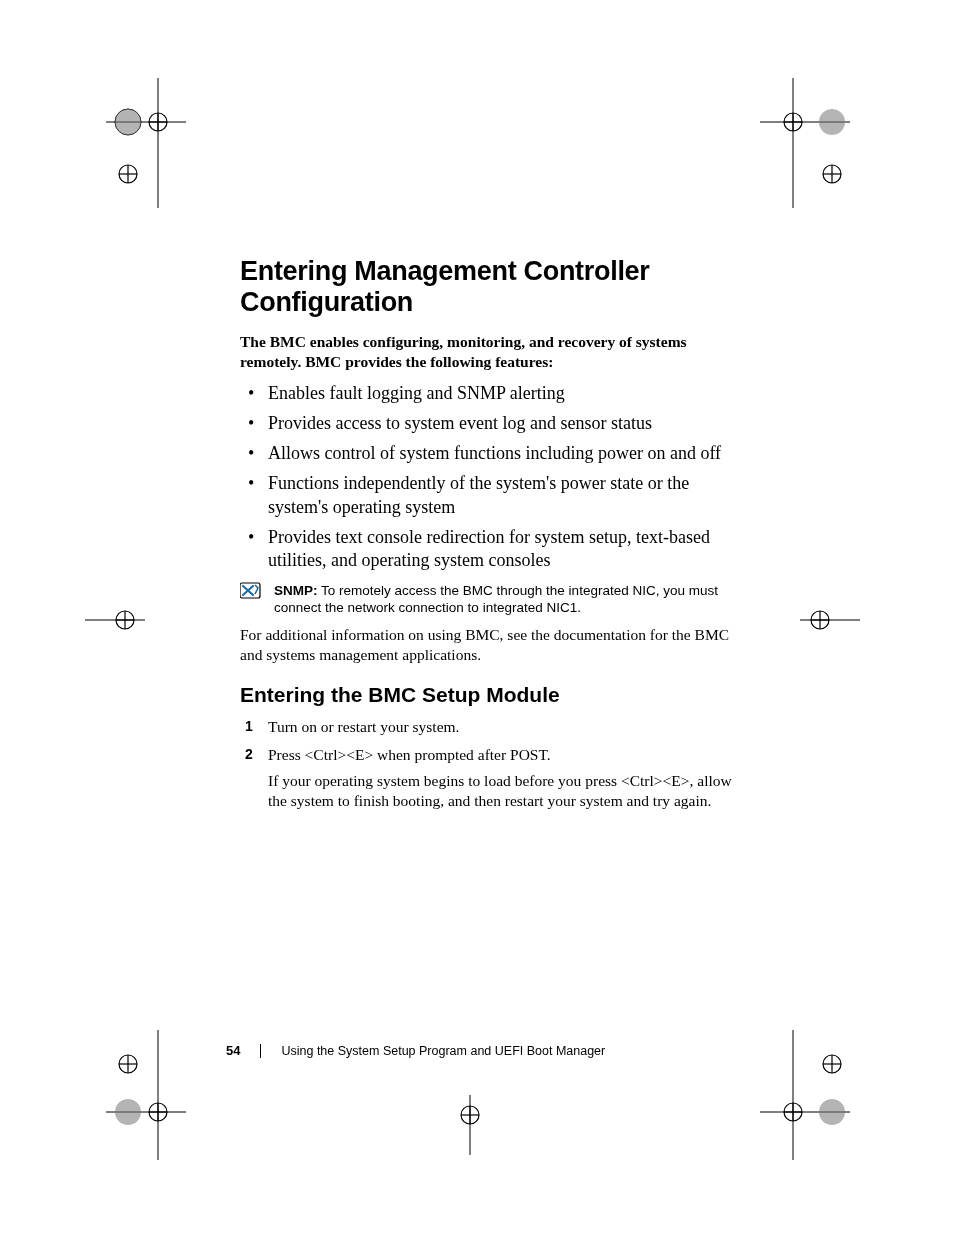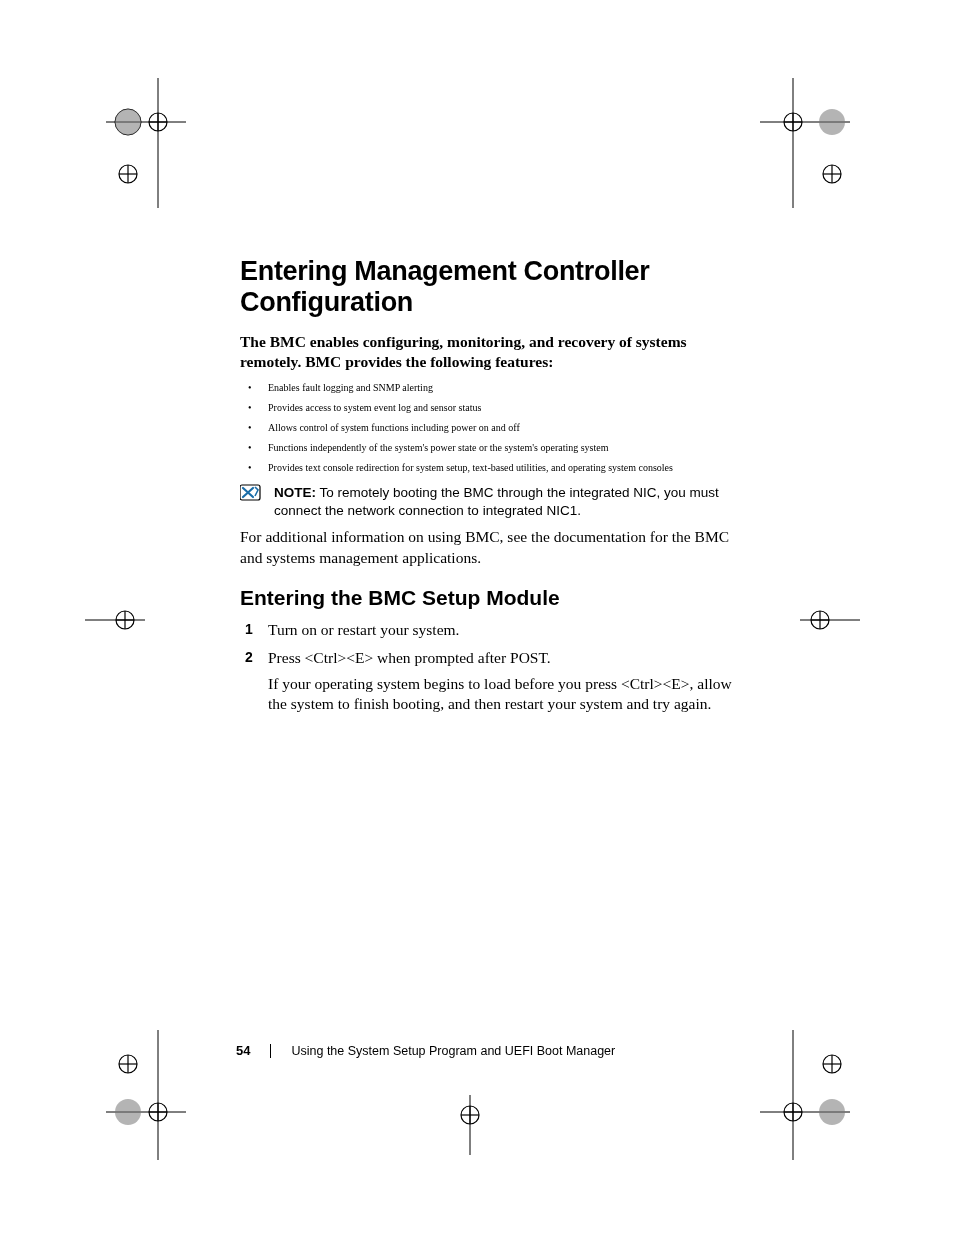--- a/index.html
+++ b/index.html
@@ -36,21 +36,21 @@
     margin: 0 0 10px 0;
     line-height: 1.3;
     font-weight: bold;
   }
   ul.bul {
     margin: 0 0 10px 0;
     padding-left: 28px;
     list-style: none;
   }
   ul.bul li {
-    font-size: 10px;
+    font-size: 18px;
     line-height: 1.28;
     margin-bottom: 7px;
     position: relative;
   }
   ul.bul li::before {
     content: "•";
     position: absolute;
     left: -20px;
     top: 0;
   }
@@ -101,21 +101,21 @@
     top: 0;
     font-family: Arial, Helvetica, sans-serif;
     font-weight: bold;
     font-size: 14px;
   }
   .step-sub {
     margin-top: 6px;
   }
   .footer {
     position: absolute;
-    left: 236px;
+    left: 226px;
     top: 1043px;
     width: 500px;
     font-family: Arial, Helvetica, sans-serif;
     font-size: 13px;
     display: flex;
     align-items: center;
   }
   .footer .pgnum {
     font-weight: bold;
     margin-right: 20px;
@@ -228,21 +228,21 @@
     <li>Provides text console redirection for system setup, text-based utilities, and operating system consoles</li>
   </ul>
   <div class="note-block">
     <span class="note-icon">
       <svg width="22" height="18" viewBox="0 0 22 18">
         <rect x="0" y="1" width="20" height="15" rx="2" fill="#fff" stroke="#000" stroke-width="1.2"></rect>
         <path d="M3 4 L13 13 M3 13 L13 4" stroke="#1a6da8" stroke-width="2.2" stroke-linecap="round"></path>
         <path d="M15 3 L18 6 L15 12" fill="none" stroke="#1a6da8" stroke-width="1.6"></path>
       </svg>
     </span>
-    <span class="note-label">NOTE:</span><span> To remotely booting the BMC through the integrated NIC, you must connect the network connection to integrated NIC1.</span>
+    <span class="note-label">SNMP:</span><span> To remotely access the BMC through the integrated NIC, you must connect the network connection to integrated NIC1.</span>
   </div>
   <p class="after-note">For additional information on using BMC, see the documentation for the BMC and systems management applications.</p>
 
   <h2 class="subhead">Entering the BMC Setup Module</h2>
   <ol class="steps">
     <li>
       <span class="num">1</span>
       <span>Turn on or restart your system.</span>
     </li>
     <li>

